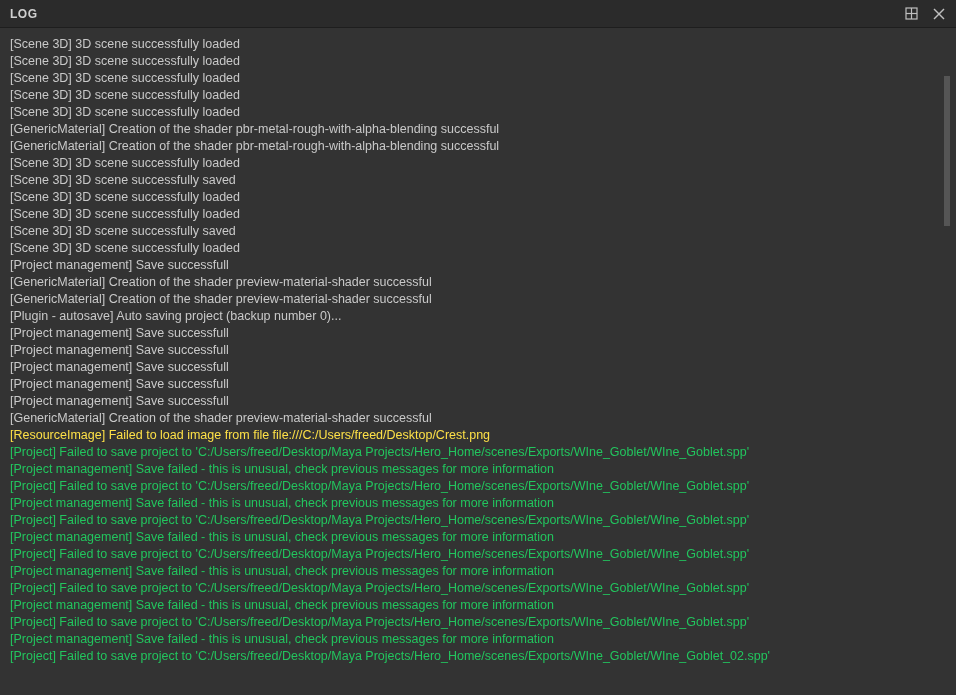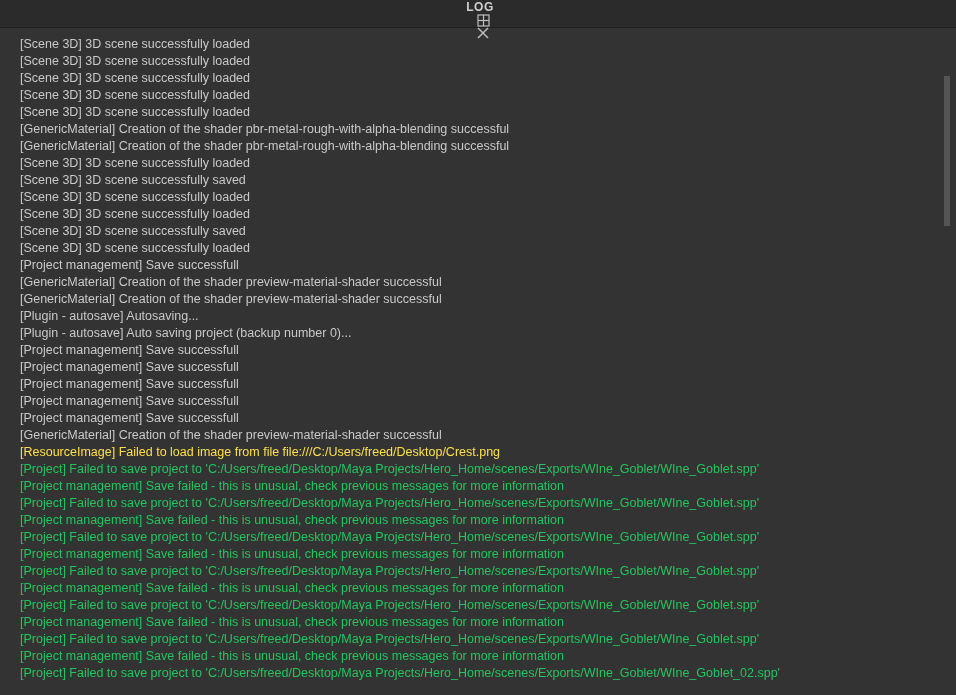--- a/index.html
+++ b/index.html
@@ -21,21 +21,20 @@
     height: 100%;
     background: #333333;
   }
   .titlebar {
     display: flex;
     align-items: center;
     height: 28px;
     background: #2b2b2b;
     border-bottom: 1px solid #1e1e1e;
     padding: 0 6px 0 10px;
-    flex-direction: column;
   }
   .titlebar .title {
     font-size: 12px;
     font-weight: 700;
     letter-spacing: 0.5px;
     color: #d0d0d0;
     flex: 0 0 auto;
   }
   .titlebar .spacer {
     flex: 1;
@@ -50,21 +49,21 @@
     cursor: pointer;
     margin-left: 6px;
   }
   .titlebar .icon-btn svg {
     display: block;
   }
   .body {
     flex: 1;
     display: flex;
     overflow: hidden;
-    padding: 8px 4px 4px 20px;
+    padding: 8px 4px 4px 10px;
   }
   .log-scroll {
     flex: 1;
     overflow: hidden;
     position: relative;
   }
   .log-lines {
     font-size: 12.5px;
     line-height: 17px;
   }
@@ -132,21 +131,20 @@
           <div class="log-line ">[GenericMaterial] Creation of the shader pbr-metal-rough-with-alpha-blending successful</div>
           <div class="log-line ">[Scene 3D] 3D scene successfully loaded</div>
           <div class="log-line ">[Scene 3D] 3D scene successfully saved</div>
           <div class="log-line ">[Scene 3D] 3D scene successfully loaded</div>
           <div class="log-line ">[Scene 3D] 3D scene successfully loaded</div>
           <div class="log-line ">[Scene 3D] 3D scene successfully saved</div>
           <div class="log-line ">[Scene 3D] 3D scene successfully loaded</div>
           <div class="log-line ">[Project management] Save successfull</div>
           <div class="log-line ">[GenericMaterial] Creation of the shader preview-material-shader successful</div>
           <div class="log-line ">[GenericMaterial] Creation of the shader preview-material-shader successful</div>
-          <div class="log-line ">[Plugin - autosave] Autosaving...</div>
           <div class="log-line ">[Plugin - autosave] Auto saving project (backup number 0)...</div>
           <div class="log-line ">[Project management] Save successfull</div>
           <div class="log-line ">[Project management] Save successfull</div>
           <div class="log-line ">[Project management] Save successfull</div>
           <div class="log-line ">[Project management] Save successfull</div>
           <div class="log-line ">[Project management] Save successfull</div>
           <div class="log-line ">[GenericMaterial] Creation of the shader preview-material-shader successful</div>
           <div class="log-line warn">[ResourceImage] Failed to load image from file file:///C:/Users/freed/Desktop/Crest.png</div>
           <div class="log-line error">[Project] Failed to save project to 'C:/Users/freed/Desktop/Maya Projects/Hero_Home/scenes/Exports/WIne_Goblet/WIne_Goblet.spp'</div>
           <div class="log-line error">[Project management] Save failed - this is unusual, check previous messages for more information</div>

